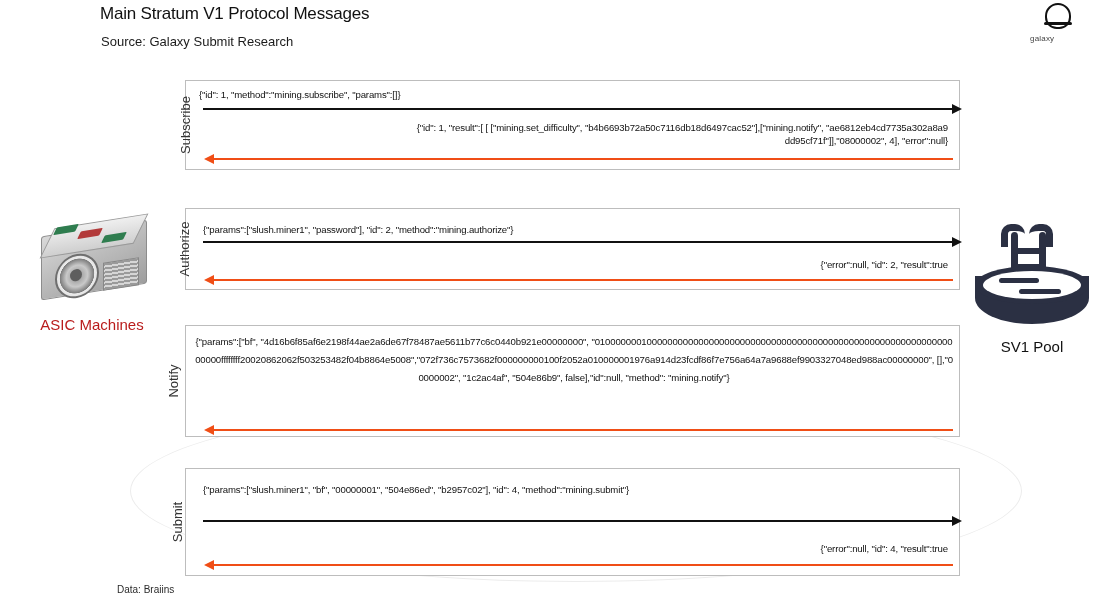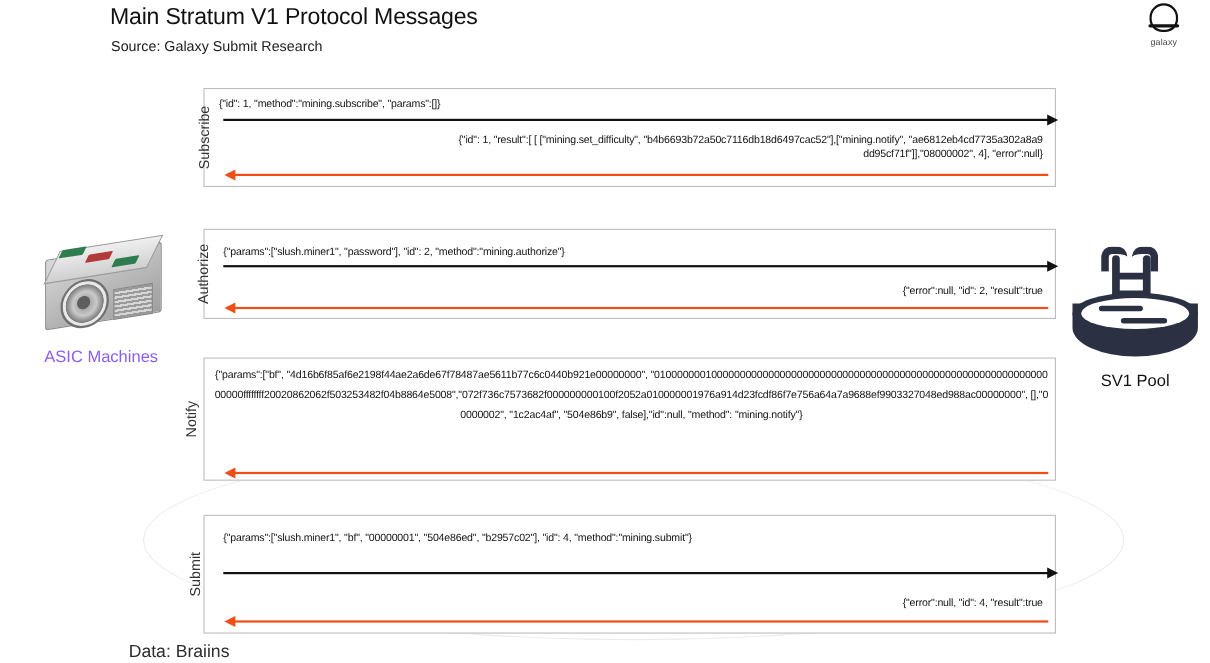--- a/index.html
+++ b/index.html
@@ -14,21 +14,21 @@
     overflow: hidden;
     font-family: "Liberation Sans", sans-serif;
     color: #1b1b1b;
   }
 
   
   .title {
     position: absolute;
     left: 100px;
     top: 4px;
-    font-size: 21px;
+    font-size: 17px;
     font-weight: 400;
     letter-spacing: -0.2px;
     color: #111111;
     white-space: nowrap;
   }
   .subtitle {
     position: absolute;
     left: 101px;
     top: 34px;
     font-size: 13px;
@@ -36,21 +36,21 @@
     color: #1b1b1b;
     white-space: nowrap;
   }
 
   
   .galaxy-logo {
     position: absolute;
     right: 14px;
     top: 3px;
     width: 56px;
-    text-align: center;
+    text-align: left;
   }
   .galaxy-mark {
     width: 26px;
     height: 28px;
     margin: 0 auto;
     position: relative;
   }
   .galaxy-mark .ring {
     position: absolute;
     left: 0; top: 0;
@@ -137,21 +137,21 @@
     position: absolute;
     left: 70px; top: 42px;
     width: 34px; height: 26px;
     background: repeating-linear-gradient(180deg,#9a9a9a 0 2px,#d6d6d6 2px 4px);
     transform: skewY(-9deg);
     border: 1px solid #878787;
   }
   .asic-label {
     margin-top: 10px;
     font-size: 15px;
-    color: #8b5cf6;
+    color: #b91c1c;
     white-space: nowrap;
   }
 
   
   .pool-wrap {
     position: absolute;
     left: 962px;
     top: 218px;
     width: 140px;
     text-align: center;
@@ -305,21 +305,21 @@
   }
   .arrow .shaft { background: currentColor; }
   .arrow.black { color: #111111; }
   .arrow.orange { color: #f04e16; }
 
   
   .footer-note {
     position: absolute;
     left: 117px;
     top: 584px;
-    font-size: 16px;
+    font-size: 10px;
     color: #2b2b2b;
   }
 </style>
 </head>
 <body>
 
 <div class="title">Main Stratum V1 Protocol Messages</div>
 <div class="subtitle">Source: Galaxy Submit Research</div>
 
 <div class="galaxy-logo">

